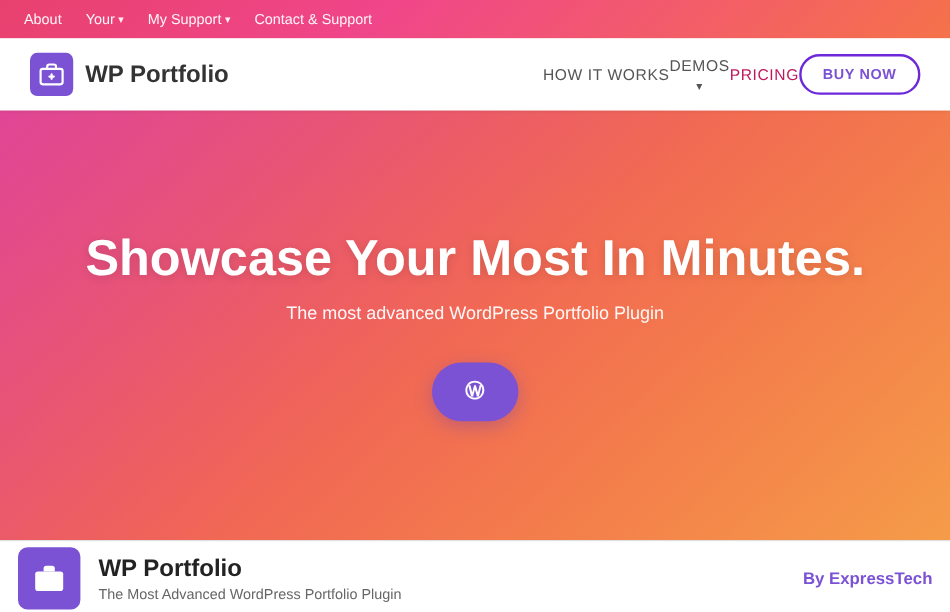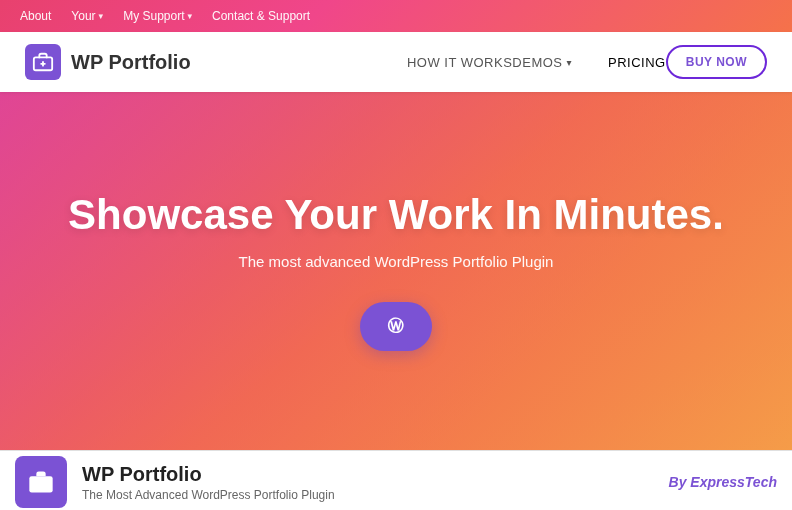--- a/index.html
+++ b/index.html
@@ -74,24 +74,24 @@
       font-size: 13px;
       font-weight: 500;
       text-decoration: none;
       letter-spacing: 0.5px;
       text-transform: uppercase;
     }
     .nav-link.demos {
       display: flex;
       align-items: center;
       gap: 4px;
+      flex-direction: column;
     }
     .nav-link.pricing {
-      color: #000000;
-      margin-left: 36px;
+      color: #be185d;
     }
     .buy-now-btn {
       background: transparent;
       border: 2px solid #6d28d9;
       color: #7b52d4;
       padding: 8px 18px;
       border-radius: 25px;
       font-size: 12px;
       font-weight: 700;
       cursor: pointer;
@@ -191,21 +191,20 @@
     }
     .plugin-desc {
       font-size: 12px;
       color: #666;
       margin-top: 2px;
     }
     .plugin-author {
       font-size: 14px;
       font-weight: 600;
       color: #7b52d4;
-      font-style: italic;
     }
   </style>
 </head>
 <body>
 
 <div class="admin-bar">
   <a>About</a>
   <div class="docs-item">
     <a>Your</a>
     <span class="chevron">▾</span>
@@ -235,21 +234,21 @@
       <span>DEMOS</span>
       <span class="chevron" style="color:#555;font-size:10px;">▾</span>
     </a>
     <a class="nav-link pricing">PRICING</a>
     <button class="buy-now-btn">BUY NOW</button>
   </div>
 </div>
 
 <div class="hero">
   <div class="hero-content">
-    <h1 class="hero-title">Showcase Your Work In Minutes.</h1>
+    <h1 class="hero-title">Showcase Your Most In Minutes.</h1>
     <p class="hero-subtitle">The most advanced WordPress Portfolio Plugin</p>
     <button class="cta-btn" style="margin: 0 auto;">
       <span class="wp-icon">Ⓦ</span>
     </button>
   </div>
 </div>
 
 <div class="bottom-bar">
   <div class="plugin-icon-box">
     <svg viewBox="0 0 24 24">

